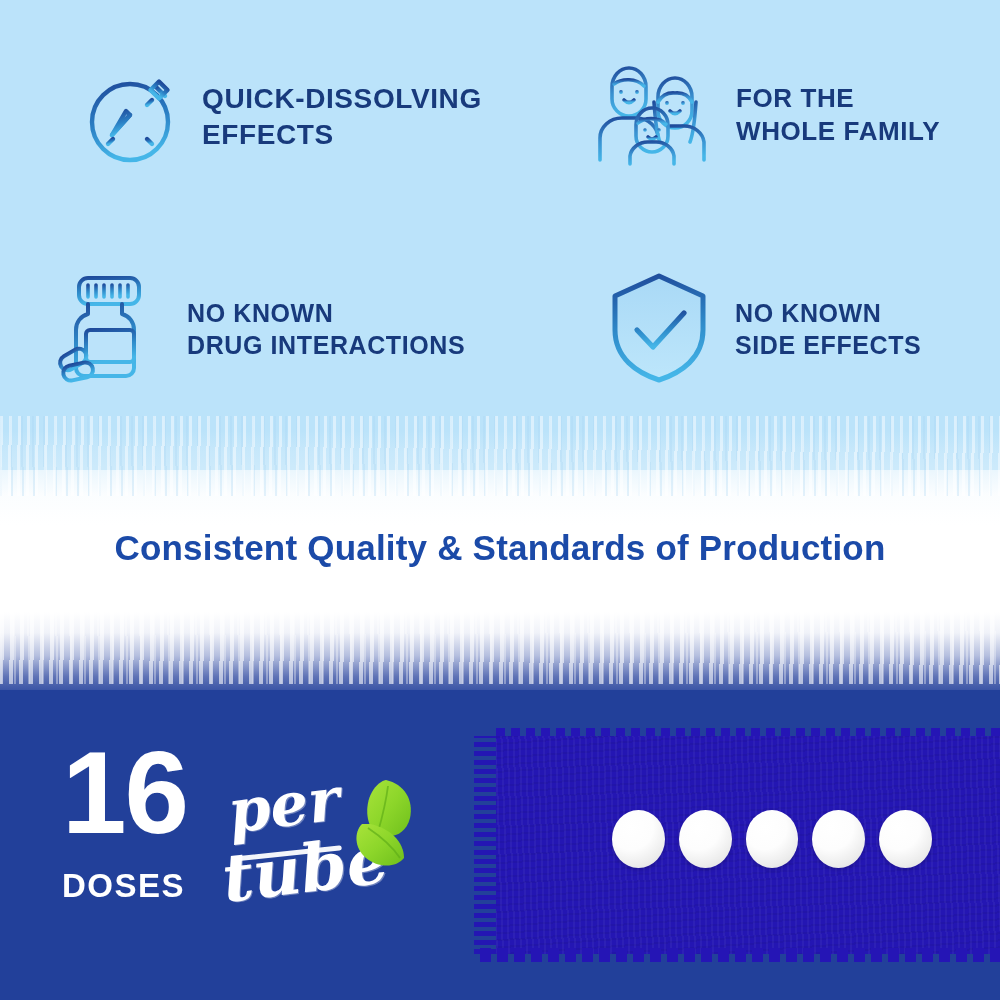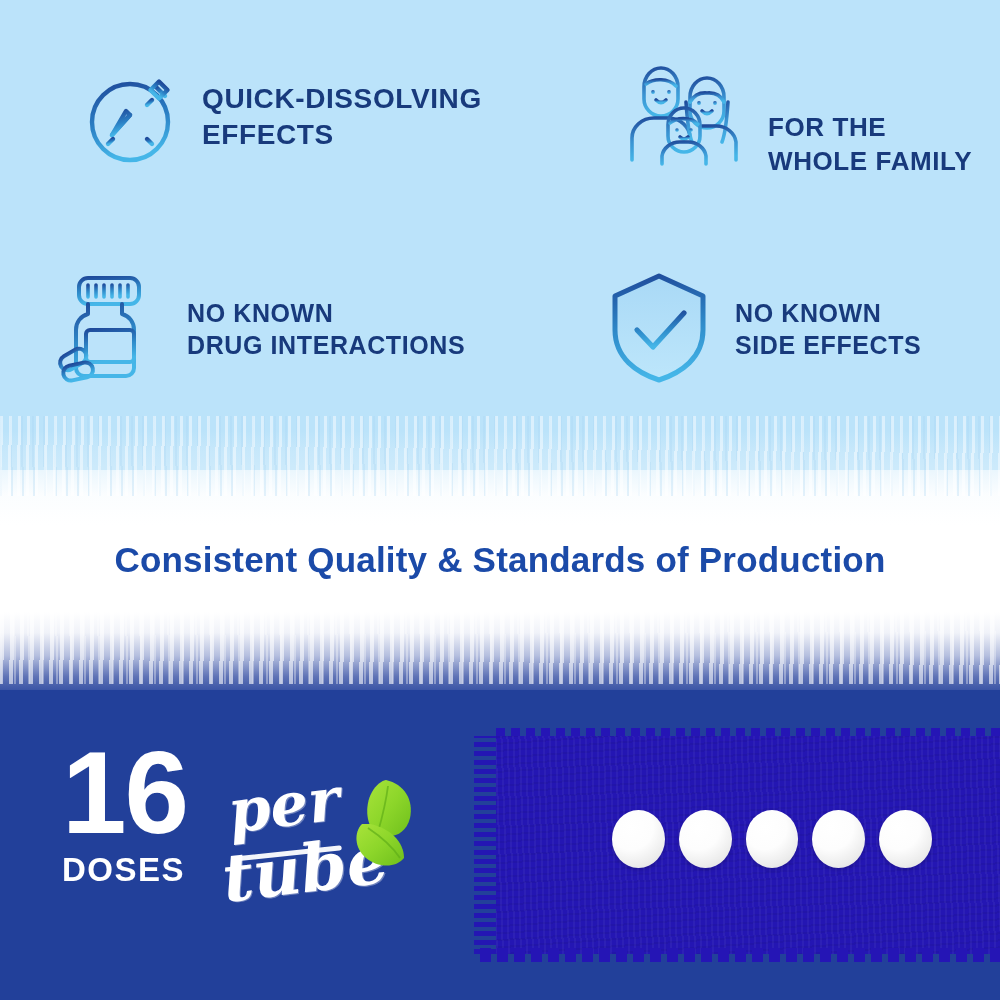--- a/index.html
+++ b/index.html
@@ -38,31 +38,31 @@
   
   .features{position:absolute;left:0;top:0;width:1000px;height:420px;}
   .feature{position:absolute;display:flex;align-items:center;}
   .feat-icon{flex:0 0 auto;}
   .feat-text{
     color:#183a7c;font-weight:700;letter-spacing:.6px;
     line-height:1.28;font-size:27px;white-space:pre-line;
   }
   .f1{left:60px;top:55px;}
   .f1 .feat-text{margin-left:22px;font-size:28px;}
-  .f2{left:624px;top:52px;align-items:flex-end;}
+  .f2{left:592px;top:52px;}
   .f2 .feat-text{margin-left:22px;font-size:26px;}
   .f3{left:55px;top:268px;}
   .f3 .feat-text{margin-left:20px;font-size:25px;}
   .f4{left:605px;top:268px;}
   .f4 .feat-text{margin-left:22px;font-size:25px;}
 
   
   .mid-band{position:absolute;left:0;top:470px;width:1000px;height:220px;background:#ffffff;}
   .headline{
-    position:absolute;left:0;top:540px;width:1000px;text-align:center;
+    position:absolute;left:0;top:528px;width:1000px;text-align:center;
     color:#1b4aa8;font-weight:700;font-size:35px;letter-spacing:.2px;
   }
   
   .brush-fade-bottom{
     position:absolute;left:0;top:612px;width:1000px;height:95px;
     background:linear-gradient(180deg,
       rgba(255,255,255,0) 0%,
       rgba(205,212,234,.30) 22%,
       rgba(120,138,196,.55) 46%,
       rgba(60,84,166,.82) 68%,
@@ -112,21 +112,21 @@
   .pellets{position:absolute;left:612px;top:810px;width:320px;height:64px;display:flex;gap:14px;}
   .pellet{
     width:58px;height:58px;border-radius:50%;
     background:radial-gradient(circle at 36% 30%, #ffffff 0%, #fdfdfd 42%, #ececec 72%, #d7d7d7 100%);
     box-shadow:0 2px 4px rgba(0,0,0,.18);
   }
 
   
   .doses-block{position:absolute;left:62px;top:740px;color:#ffffff;}
   .doses-number{font-size:116px;font-weight:700;line-height:.92;letter-spacing:-2px;}
-  .doses-label{font-size:33px;font-weight:700;letter-spacing:1.5px;margin-top:4px;}
+  .doses-label{font-size:33px;font-weight:700;letter-spacing:1.5px;margin-top:20px;}
 
   
   .script-wrap{position:absolute;left:222px;top:768px;width:190px;height:150px;color:#ffffff;}
   .script-word{
     position:absolute;font-family:"DejaVu Serif", serif;
     font-style:italic;font-weight:700;color:#ffffff;
     text-shadow:1px 1px 0 rgba(255,255,255,.35);
   }
   .word-per{left:6px;top:2px;font-size:60px;transform:rotate(-7deg);}
   .word-tube{left:0px;top:62px;font-size:66px;transform:rotate(-7deg);}

